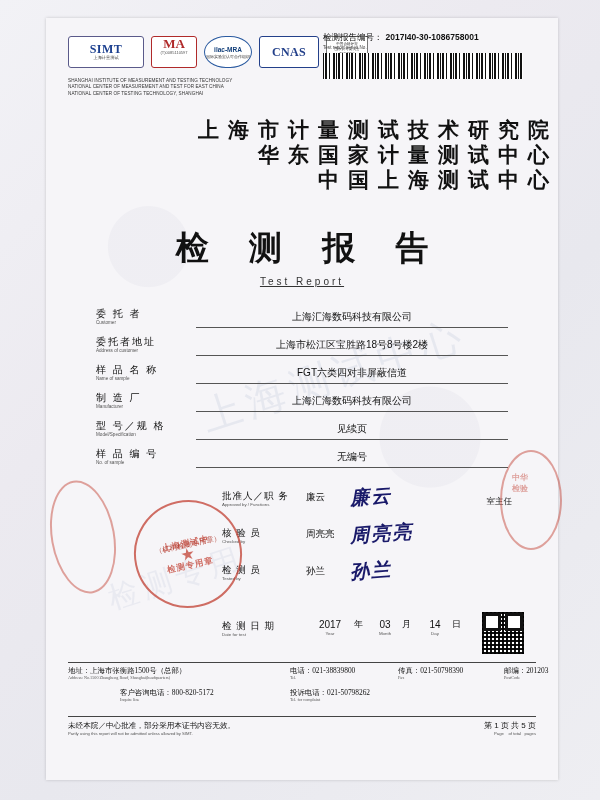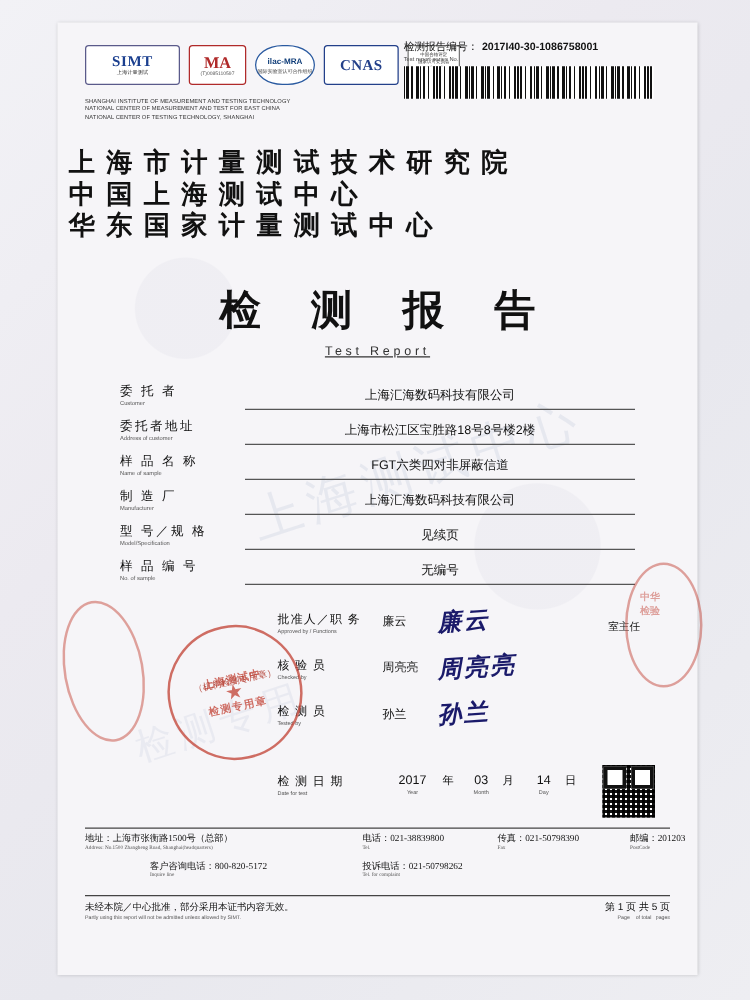--- a/index.html
+++ b/index.html
@@ -36,21 +36,21 @@
   .logo-simt{
     display:flex;flex-direction:column;align-items:center;justify-content:center;
     width:74px;height:30px;border:1px solid #5a5a8a;border-radius:3px;
     background:#fff;
     text-align:right;
   }
   .logo-simt .lg-main{font-size:12px;font-weight:bold;color:#1b3f8f;letter-spacing:.5px;line-height:11px;font-family:"Liberation Serif",serif;}
   .logo-simt .lg-sub{font-size:4.2px;color:#333;line-height:6px;}
   .logo-ma{
     width:44px;height:30px;border:1px solid #b02a2a;border-radius:3px;background:#fff;
-    display:flex;flex-direction:column;align-items:center;justify-content:center;
+    display:flex;flex-direction:column;align-items:center;
   }
   .logo-ma .ma{font-size:13px;font-weight:bold;color:#b02a2a;line-height:13px;font-family:"Liberation Serif",serif;}
   .logo-ma .macode{font-size:4px;color:#555;line-height:6px;}
   .logo-ilac{
     width:46px;height:30px;border-radius:50%/55%;
     border:1px solid #2a5aa0;background:#fff;
     display:flex;flex-direction:column;align-items:center;justify-content:center;
   }
   .logo-ilac .t1{font-size:6.5px;color:#123f7a;font-weight:bold;line-height:8px;}
   .logo-ilac .t2{font-size:4px;color:#444;line-height:5px;}
@@ -72,21 +72,21 @@
   .repno{position:absolute;right:20px;top:14px;width:215px;text-align:left;}
   .repno .rn-line{display:flex;align-items:baseline;gap:3px;}
   .repno .rn-cn{font-size:8.5px;color:#111;}
   .repno .rn-val{font-size:8.5px;color:#111;font-weight:bold;}
   .repno .rn-en{font-size:4.6px;color:#444;margin-top:1px;}
   .barcode{margin-top:3px;height:26px;width:200px;
     background:repeating-linear-gradient(90deg,#111 0 1px,#fff 1px 2px,#111 2px 4px,#fff 4px 6px,#111 6px 7px,#fff 7px 10px,#111 10px 12px,#fff 12px 13px);
   }
 
   
-  .inst{position:absolute;left:0;right:0;top:100px;text-align:left;}
+  .inst{position:absolute;left:0;right:0;top:100px;text-align:right;}
   .inst div{
     font-family:"Liberation Serif","DejaVu Serif",serif;
     font-size:21px;font-weight:bold;color:#111;letter-spacing:9px;
     line-height:25px;text-indent:9px;
   }
 
   .bigtitle{
     position:absolute;left:0;right:0;top:208px;text-align:center;
     font-family:"Liberation Serif","DejaVu Serif",serif;
     font-size:33px;font-weight:bold;color:#111;letter-spacing:16px;text-indent:16px;
@@ -251,22 +251,22 @@
       <div class="rn-line">
         <span class="rn-cn">检测报告编号：</span>
         <span class="rn-val">2017I40-30-1086758001</span>
       </div>
       <div class="rn-en">Test report series No.</div>
       <div class="barcode"></div>
     </div>
 
     <div class="inst">
       <div>上海市计量测试技术研究院</div>
+      <div>华东国家计量测试中心</div>
       <div>中国上海测试中心</div>
-      <div>华东国家计量测试中心</div>
     </div>
 
     <div class="bigtitle">检 测 报 告</div>
     <div class="subtitle">Test Report</div>
 
     <div class="fields">
       <div class="frow">
         <div class="flabel">
           <span class="cn">委 托 者</span>
           <span class="en">Customer</span>

